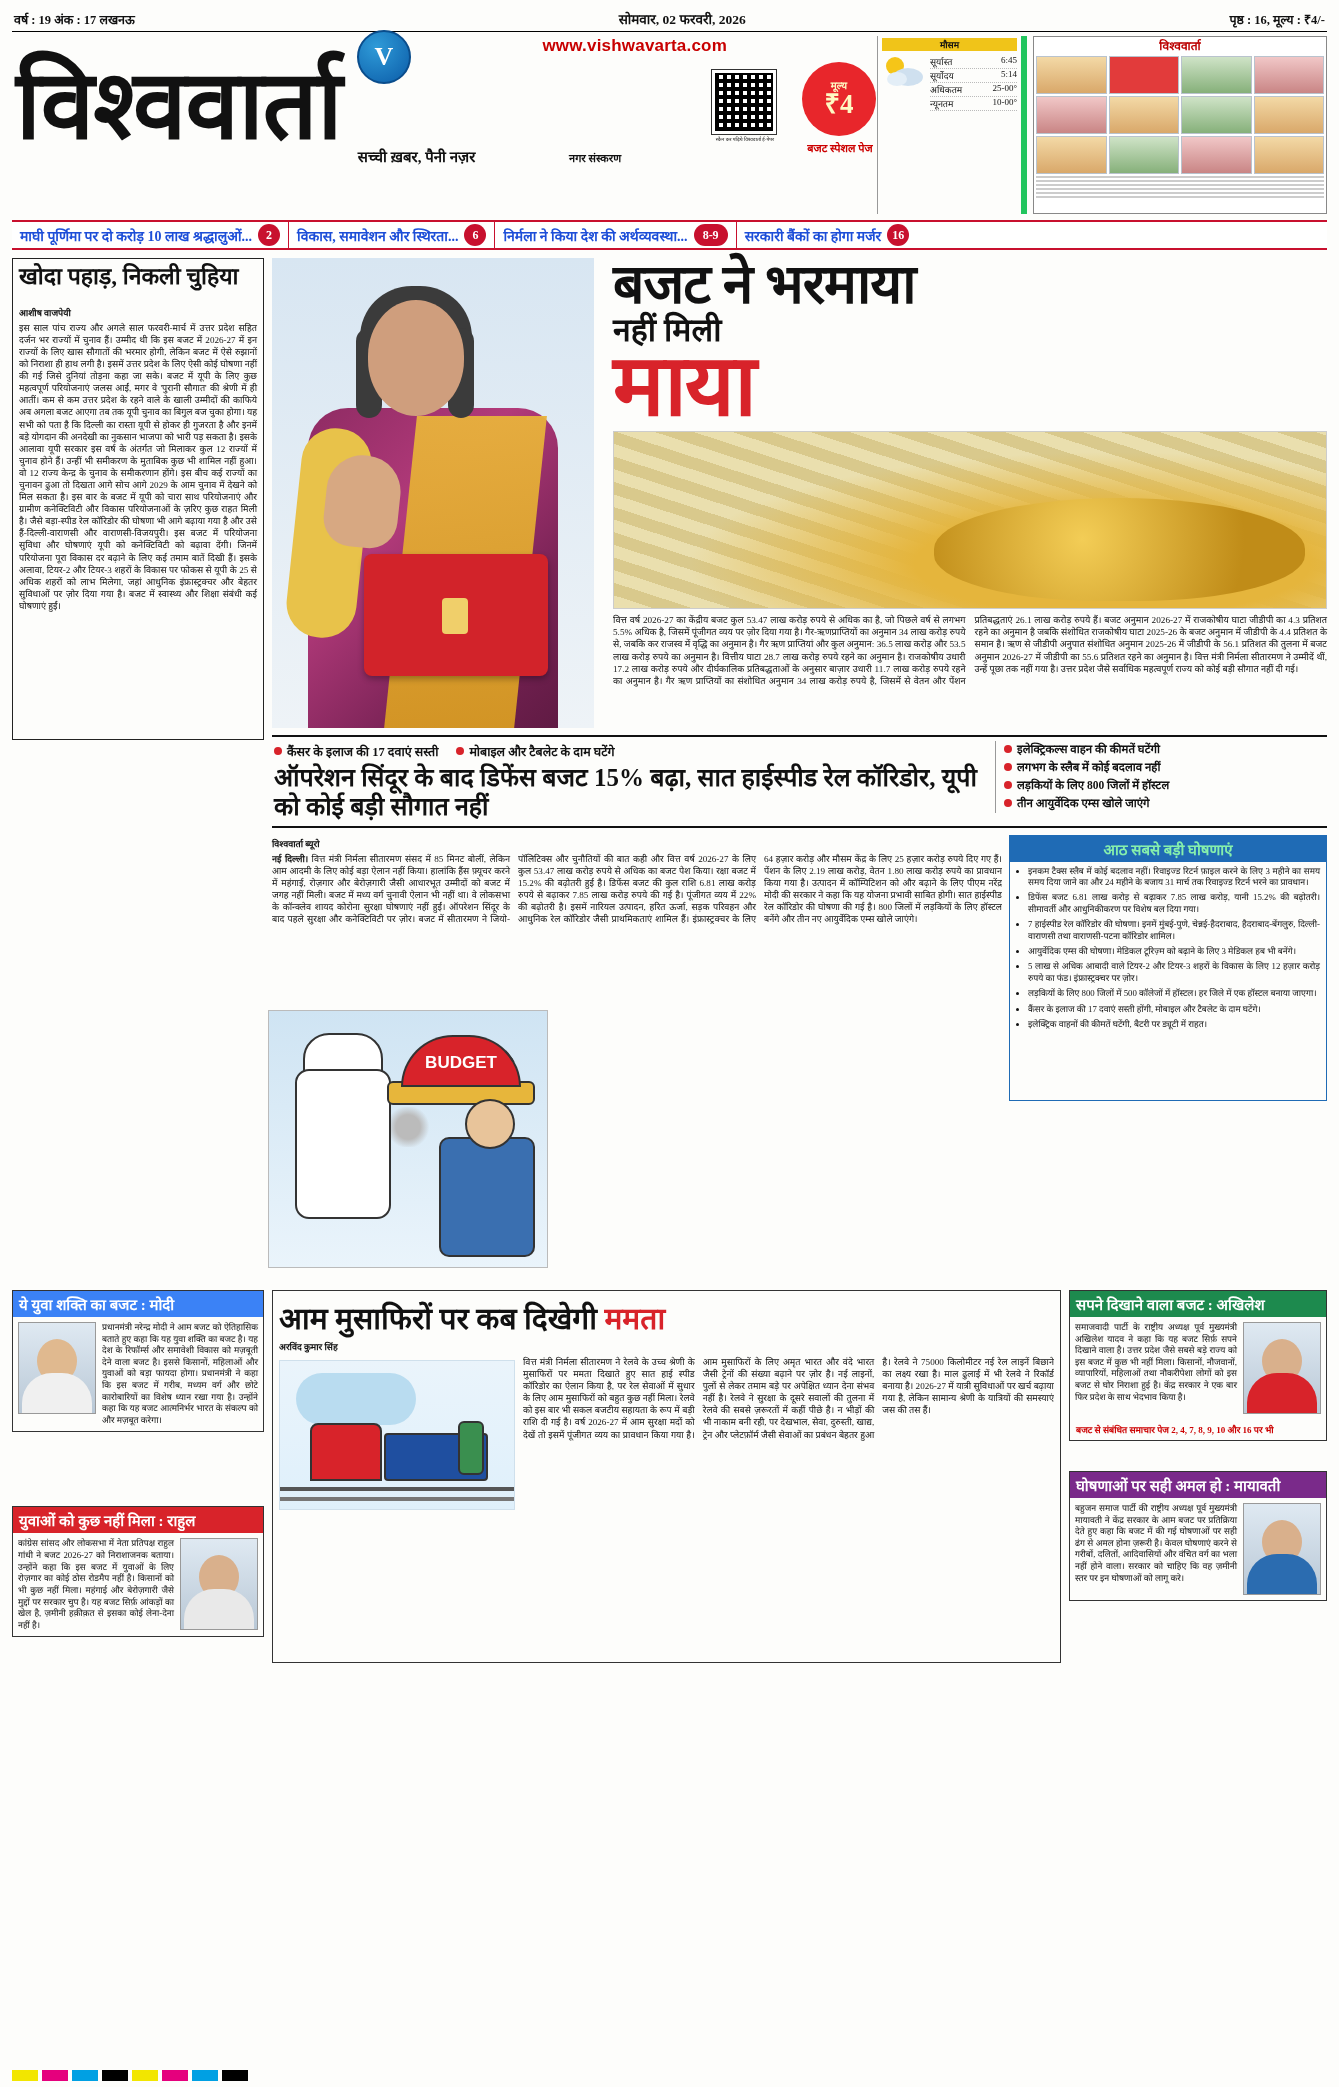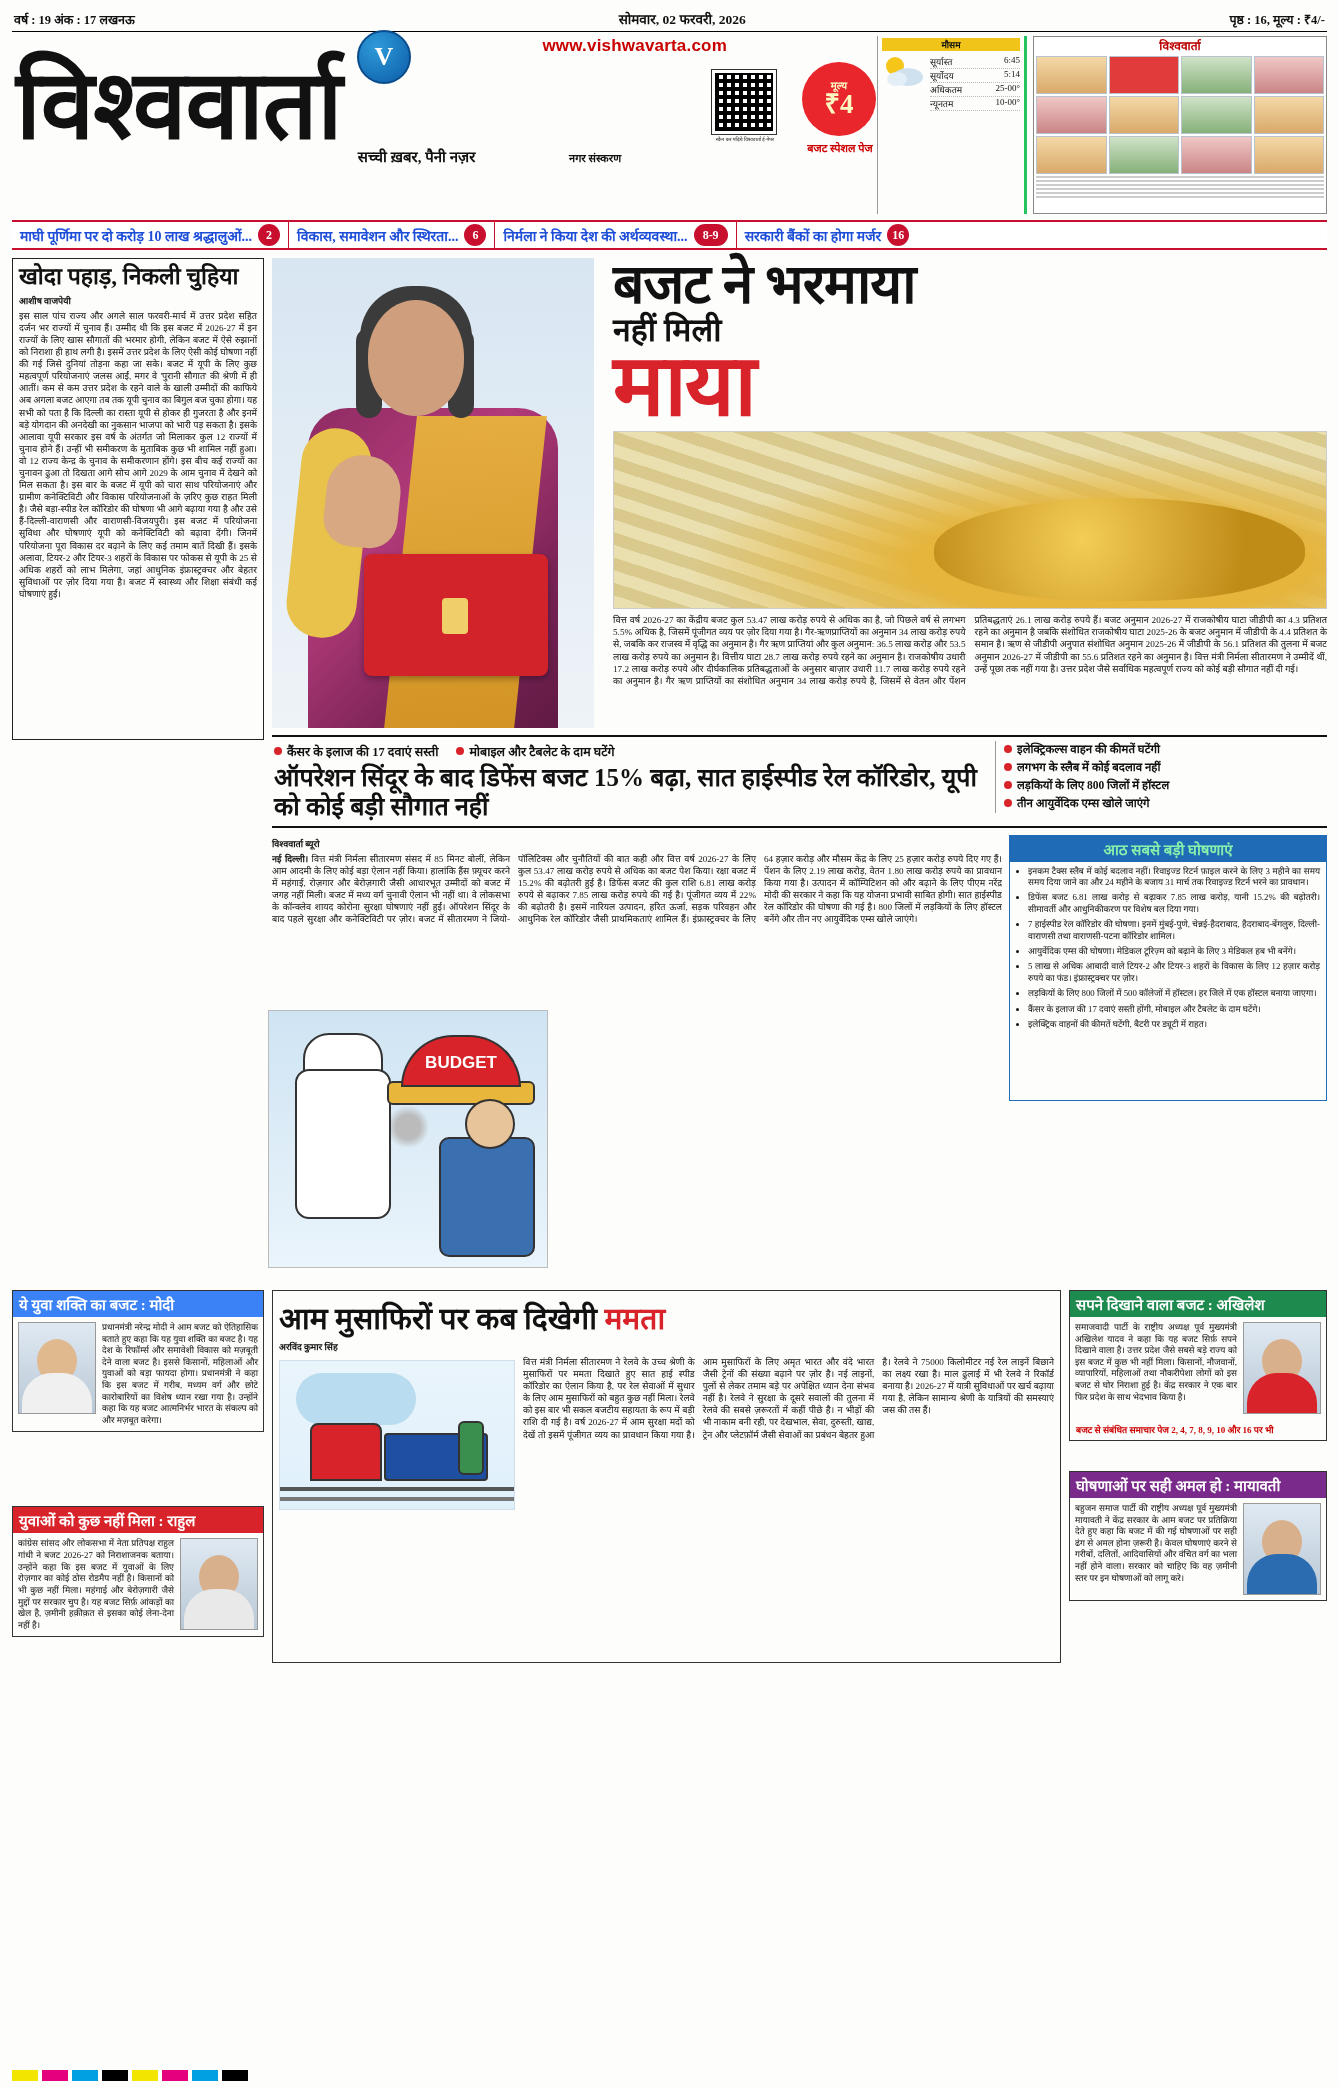--- a/index.html
+++ b/index.html
@@ -55,21 +55,21 @@
     position:absolute; left:790px; top:26px; width:74px; height:74px; border-radius:50%;
     background:#e8262b; color:#fef9c3; display:flex; flex-direction:column;
     align-items:center; justify-content:center; font-weight:bold; line-height:1;
   }
   .price-badge .l1{ font-size:10px; }
   .price-badge .l2{ font-size:27px; }
   .budget-special{ position:absolute; left:786px; top:106px; width:84px; text-align:center;
      font-size:11px; font-weight:bold; color:#c00; line-height:1.15;}
 
   .weather {
-    width:150px; border-left:1px solid #999; border-right:3px solid #22c55e;
+    width:150px; border-left:1px solid #999; border-right:6px solid #22c55e;
     padding:2px 4px; font-size:9.5px;
   }
   .weather .wtitle{ text-align:center; background:#f0c419; font-size:9px; font-weight:bold;}
   .weather .wbody{ display:flex; gap:4px; align-items:flex-start; padding-top:4px;}
   .sunicon{ width:44px; height:34px; position:relative;}
   .wrows{ flex:1; }
   .wrow{ display:flex; justify-content:space-between; font-size:9px; border-bottom:1px dotted #bbb;}
   .mast-right { flex:1; padding-left:6px; }
   .minipaper{
     width:100%; height:178px; border:1px solid #888; overflow:hidden;
@@ -97,21 +97,21 @@
     width:22px; height:22px; font-size:12px; display:flex; align-items:center; justify-content:center;}
   .idx .n.wide{ border-radius:11px; width:34px;}
   .idx + .idx{ border-left:1px solid #c8102e;}
 
   
   .main{ display:flex; gap:8px; margin-top:8px; }
   .col-left{ width:252px; }
   .col-mid{ flex:1; }
 
   .boxed{ border:1px solid #222; padding:5px 6px; }
-  .colhead{ font-size:23px; font-weight:bold; line-height:1.12; margin-bottom:4px;}
+  .colhead{ font-size:23px; font-weight:bold; line-height:1.12; margin-bottom:16px;}
   .byline{ font-size:9px; font-weight:bold; margin:2px 0 3px;}
   .bodytext{
     font-size:9.1px; line-height:1.33; text-align:justify; hyphens:auto;
   }
   .bodytext.cols3{ column-count:3; column-gap:8px;}
 
   
   .hero{ display:flex; gap:19px; }
   .hero-photo{
     width:322px; height:470px; position:relative; overflow:hidden;

